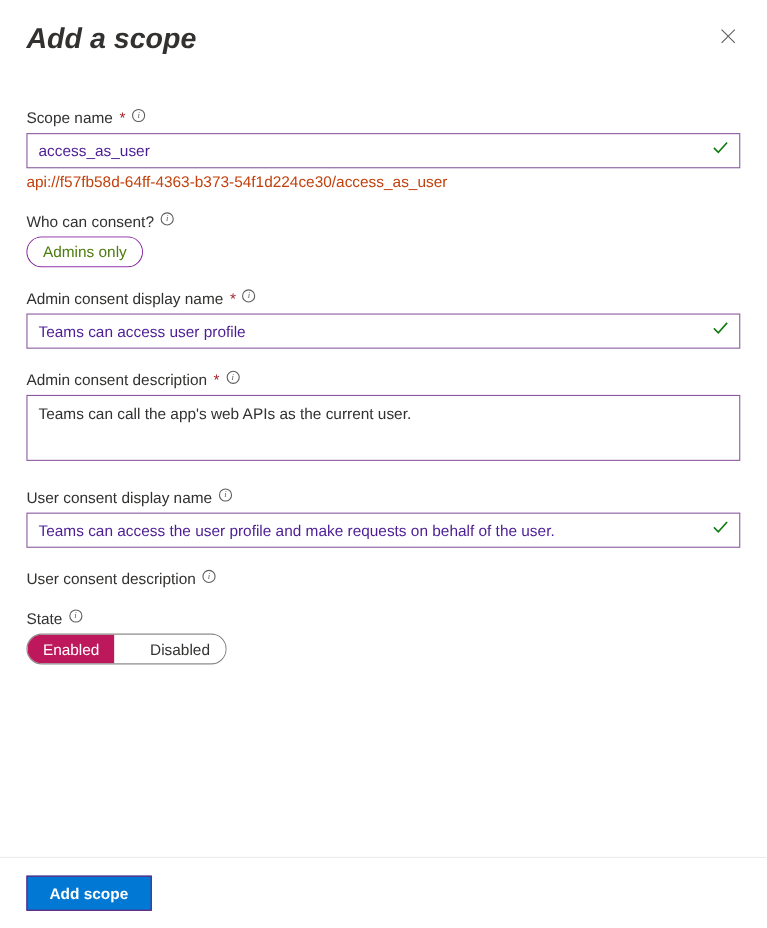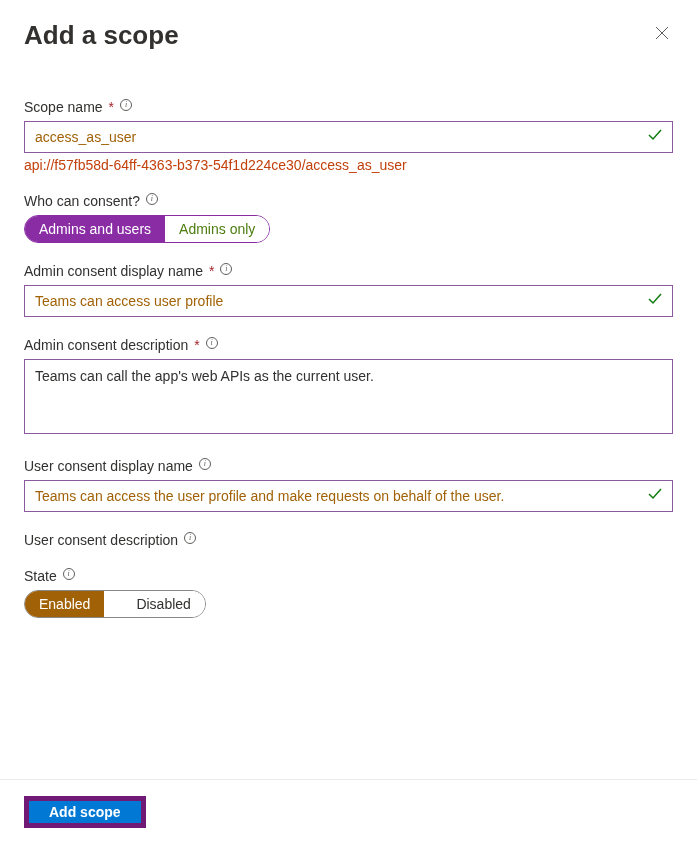--- a/index.html
+++ b/index.html
@@ -10,20 +10,21 @@
       width: 697px;
       height: 844px;
       position: relative;
     }
     .container { padding: 20px 24px; }
     .header {
       display: flex;
       justify-content: space-between;
       align-items: flex-start;
       margin-bottom: 48px;
+      font-style: italic;
     }
     .title {
       font-size: 26px;
       font-weight: 600;
       color: #323130;
     }
     .close-x {
       font-size: 18px;
       color: #605e5c;
       cursor: pointer;
@@ -52,34 +53,34 @@
       font-style: italic;
       font-family: serif;
       line-height: 1;
     }
     .text-input {
       width: 100%;
       border: 1px solid #8b5a9e;
       padding: 7px 36px 7px 10px;
       font-size: 14px;
       font-family: inherit;
-      color: #a16207;
+      color: #4c1d95;
       outline: none;
       height: 32px;
     }
     .textarea-input {
       width: 100%;
       border: 1px solid #8b5a9e;
       padding: 8px 10px;
       font-size: 14px;
       font-family: inherit;
       color: #323130;
       outline: none;
       resize: none;
-      height: 75px;
+      height: 60px;
     }
     .input-wrap { position: relative; }
     .check-icon {
       position: absolute;
       right: 10px;
       top: 50%;
       transform: translateY(-50%);
       color: #107c10;
       pointer-events: none;
     }
@@ -104,21 +105,21 @@
       cursor: pointer;
       color: #4d7c0f;
       background: #fff;
     }
     .pill.selected-purple {
       background: #8a2da5;
       color: #fff;
     }
     .pill.plain { color: #323130; padding-left: 32px; }
     .pill.selected-blue {
-      background: #a16207;
+      background: #be185d;
       color: #fff;
     }
     .footer {
       position: absolute;
       bottom: 0;
       left: 0;
       right: 0;
       border-top: 1px solid #edebe9;
       padding: 16px 24px;
       display: flex;
@@ -130,21 +131,21 @@
       font-size: 14px;
       font-family: inherit;
       cursor: pointer;
       display: inline-flex;
       align-items: center;
       justify-content: center;
     }
     .btn-primary {
       background: #0078d4;
       color: #fff;
-      border: 5px solid #701a75;
+      border: 1px solid #701a75;
       font-weight: 600;
     }
     .btn-secondary {
       background: #fff;
       color: #323130;
       border: 1px solid #8a8886;
     }
   </style>
 </head>
 <body>
@@ -177,21 +178,20 @@
     </div>
     <div class="hint">api://f57fb58d-64ff-4363-b373-54f1d224ce30/access_as_user</div>
   </div>
 
   <div class="field">
     <div class="label-row">
       <span>Who can consent?</span>
       <span class="info-icon">i</span>
     </div>
     <div class="pill-group purple">
-      <div class="pill selected-purple">Admins and users</div>
       <div class="pill">Admins only</div>
     </div>
   </div>
 
   <div class="field">
     <div class="label-row">
       <span>Admin consent display name</span>
       <span class="req">*</span>
       <span class="info-icon">i</span>
     </div>

